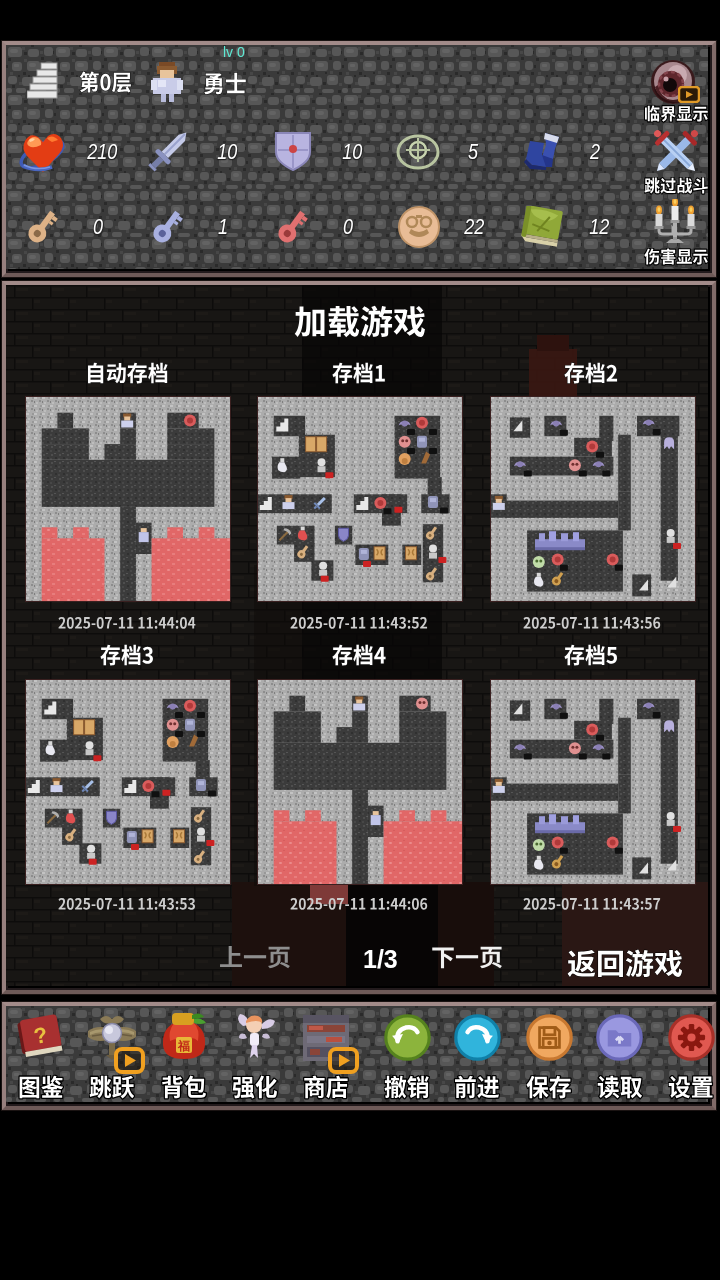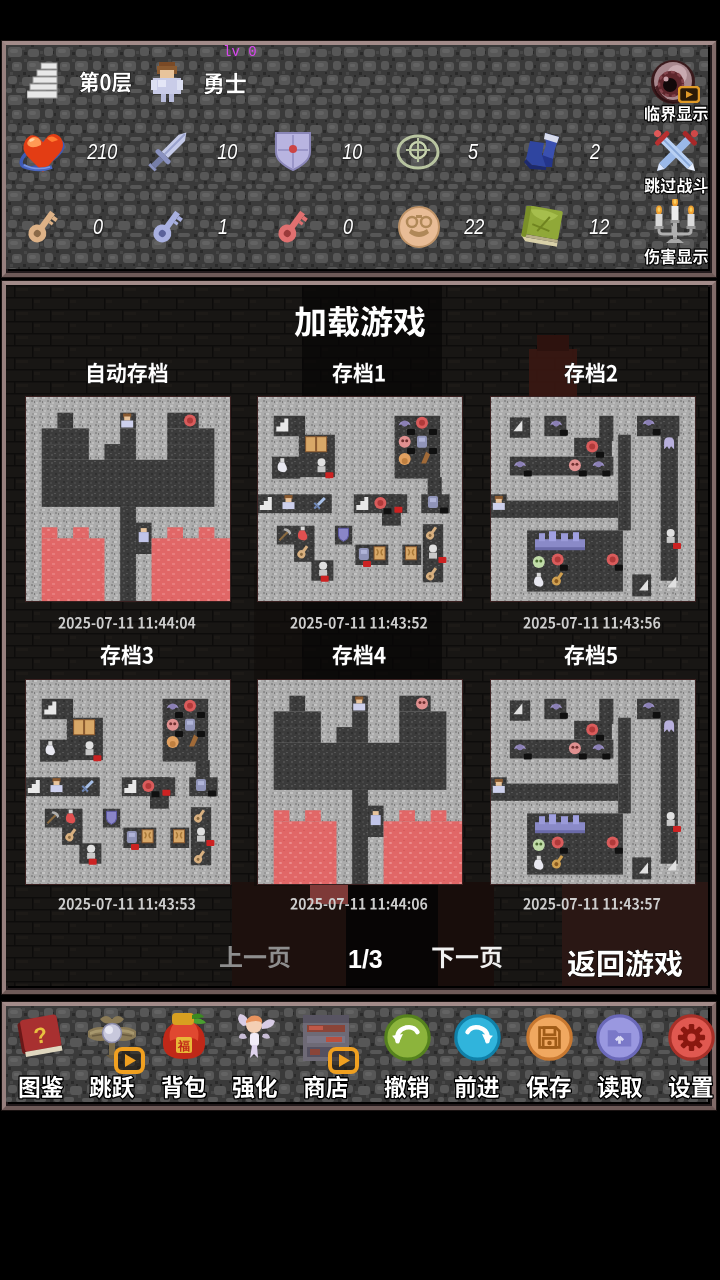--- a/index.html
+++ b/index.html
@@ -128,21 +128,21 @@
 <rect x="11" y="10" width="14" height="8" fill="#e8c49c"></rect>
 <rect x="4" y="18" width="28" height="16" fill="#c9cce8"></rect>
 <rect x="2" y="20" width="6" height="10" fill="#dcdff2"></rect>
 <rect x="28" y="20" width="6" height="10" fill="#dcdff2"></rect>
 <rect x="9" y="20" width="8" height="7" fill="#e4e6f6"></rect>
 <rect x="12" y="34" width="5" height="8" fill="#b8bcdc"></rect>
 <rect x="20" y="34" width="5" height="8" fill="#b8bcdc"></rect>
     </svg>
   </div>
 
-<div style="position:absolute;left:223px;top:44px;color:#d946ef;font-size:14px;font-family:Liberation Mono, monospace">lv 0</div>
+<div style="position:absolute;left:223px;top:44px;color:#5eead4;font-size:14px;font-family:Liberation Sans, sans-serif">lv 0</div>
 <div style="position:absolute;left:203px;top:72px">
     <svg width="44" height="25" viewBox="0 0 44 25" style="display:block">
       <g transform="translate(0,20.2) scale(0.02185,-0.02300)" fill="#fff" stroke="#1a1a1a" stroke-width="52" paint-order="stroke" stroke-linejoin="round">
         <path transform="translate(0,0)" d="M105 208H817V112H105ZM771 208H895Q895 208 893 191Q891 174 890 162Q877 69 862 19Q847 -30 827 -50Q810 -67 789 -74Q768 -80 744 -82Q722 -83 686 -84Q650 -84 609 -82Q608 -59 600 -30Q591 -2 577 19Q612 16 644 15Q675 14 690 14Q715 14 727 23Q740 35 751 75Q762 114 770 194ZM424 253H544Q533 185 511 129Q488 74 442 31Q396 -12 316 -42Q237 -73 113 -93Q106 -71 90 -42Q73 -13 57 5Q168 20 236 41Q305 63 343 93Q381 123 398 164Q416 204 424 253ZM124 811H774V722H124ZM730 811H760L785 817L856 751Q812 725 760 700Q708 675 653 653Q598 631 544 614Q535 629 518 648Q501 667 490 678Q533 692 579 711Q625 730 665 751Q706 772 730 790ZM281 643 336 707Q381 703 432 695Q482 687 534 677Q586 667 632 657Q679 646 714 634L656 562Q624 573 579 585Q535 597 483 608Q432 619 380 628Q328 637 281 643ZM445 580H556V268H445ZM197 490H816V417H197ZM197 375H816V302H197ZM139 605H865V245H750V532H249V245H139Z"></path>
         <path transform="translate(1000,0)" d="M102 76H904V-44H102ZM47 549H958V431H47ZM434 848H563V-8H434Z"></path>
       </g>
     </svg>
   </div>
 
 <div style="position:absolute;left:16px;top:128px">
@@ -1261,21 +1261,21 @@
 <div style="position:absolute;left:219px;top:945px">
     <svg width="72" height="26" viewBox="0 0 72 26" style="display:block">
       <g transform="translate(0,21.1) scale(0.02400,-0.02400)" fill="#8e8e8e">
         <path transform="translate(0,0)" d="M471 549H887V428H471ZM43 81H958V-40H43ZM403 837H532V14H403Z"></path>
         <path transform="translate(1000,0)" d="M38 455H964V324H38Z"></path>
         <path transform="translate(2000,0)" d="M67 802H942V691H67ZM424 747 563 730Q543 681 520 635Q498 589 480 557L375 578Q385 602 395 632Q404 662 412 692Q420 722 424 747ZM441 449H565V268Q565 225 554 183Q543 141 514 102Q485 63 434 28Q383 -7 305 -37Q226 -67 114 -91Q108 -78 95 -60Q82 -42 68 -24Q54 -6 40 6Q143 25 214 48Q285 72 330 99Q375 125 399 153Q423 182 432 211Q441 241 441 270ZM535 95 604 176Q645 160 693 139Q742 117 790 93Q839 70 882 46Q924 23 954 3L880 -91Q852 -71 812 -47Q771 -22 723 3Q675 29 627 52Q579 76 535 95ZM149 601H867V138H738V491H272V135H149Z"></path>
       </g>
     </svg>
   </div>
 
-<div style="position:absolute;left:348px;top:945px;color:#fff;font-weight:bold;font-size:25px;font-family:'Liberation Sans',sans-serif">1/3</div>
+<div style="position:absolute;left:363px;top:945px;color:#fff;font-weight:bold;font-size:25px;font-family:'Liberation Sans',sans-serif">1/3</div>
 <div style="position:absolute;left:431px;top:945px">
     <svg width="72" height="26" viewBox="0 0 72 26" style="display:block">
       <g transform="translate(0,21.1) scale(0.02400,-0.02400)" fill="#f0f0f0">
         <path transform="translate(0,0)" d="M52 776H949V655H52ZM415 668H544V-87H415ZM483 425 565 521Q606 501 653 475Q701 450 748 422Q795 394 837 368Q879 341 907 317L818 207Q792 231 753 259Q713 288 667 317Q620 346 573 374Q526 403 483 425Z"></path>
         <path transform="translate(1000,0)" d="M38 455H964V324H38Z"></path>
         <path transform="translate(2000,0)" d="M67 802H942V691H67ZM424 747 563 730Q543 681 520 635Q498 589 480 557L375 578Q385 602 395 632Q404 662 412 692Q420 722 424 747ZM441 449H565V268Q565 225 554 183Q543 141 514 102Q485 63 434 28Q383 -7 305 -37Q226 -67 114 -91Q108 -78 95 -60Q82 -42 68 -24Q54 -6 40 6Q143 25 214 48Q285 72 330 99Q375 125 399 153Q423 182 432 211Q441 241 441 270ZM535 95 604 176Q645 160 693 139Q742 117 790 93Q839 70 882 46Q924 23 954 3L880 -91Q852 -71 812 -47Q771 -22 723 3Q675 29 627 52Q579 76 535 95ZM149 601H867V138H738V491H272V135H149Z"></path>
       </g>
     </svg>
   </div>
 <div style="position:absolute;left:567px;top:949px">

